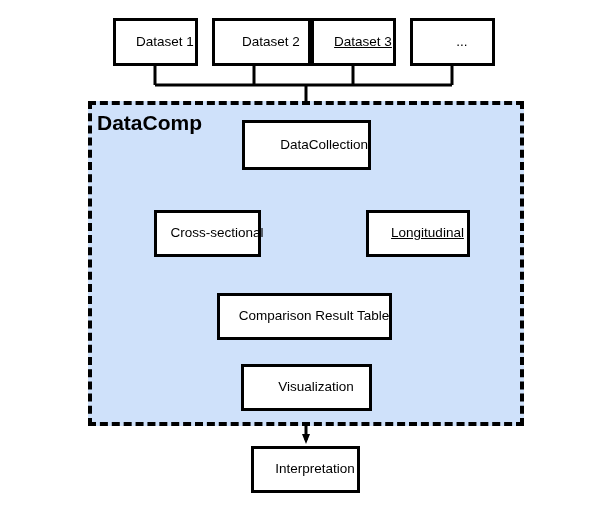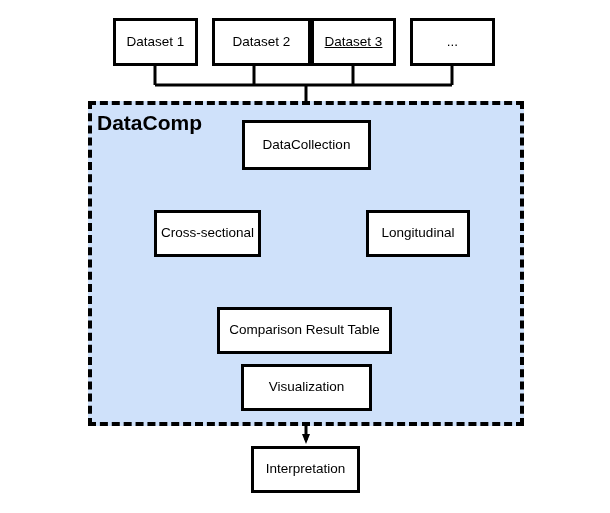--- a/index.html
+++ b/index.html
@@ -34,20 +34,21 @@
     justify-content: center;
     z-index: 3;
   }
   .node-label {
     font-family: "Liberation Sans", sans-serif;
     font-size: 13.5px;
     color: #000000;
     line-height: 1.1;
     white-space: nowrap;
     text-align: center;
+    padding-left: 19px;
   }
   .group-title {
     position: absolute;
     font-family: "Liberation Sans", sans-serif;
     font-weight: bold;
     font-size: 21px;
     color: #000000;
     z-index: 4;
     white-space: nowrap;
   }
@@ -109,33 +110,33 @@
   </div>
 
   <div class="node" style="left:311px; top:18px; width:85px; height:48px;text-decoration:underline;">
     <span class="node-label">Dataset 3</span>
   </div>
 
   <div class="node" style="left:410px; top:18px; width:85px; height:48px;">
     <span class="node-label">...</span>
   </div>
 
-  <div class="node" style="left:242px; top:120px; width:129px; height:50px;">
+  <div class="node" style="left:242px; top:120px; width:129px; height:50px;justify-content:flex-end;">
     <span class="node-label">DataCollection</span>
   </div>
 
   <div class="node" style="left:138px; top:210px; width:107px; height:47px;margin-left:16px;">
     <span class="node-label">Cross-sectional</span>
   </div>
 
-  <div class="node" style="left:366px; top:210px; width:104px; height:47px;">
+  <div class="node" style="left:366px; top:210px; width:104px; height:47px;text-decoration:underline;">
     <span class="node-label">Longitudinal</span>
   </div>
 
-  <div class="node" style="left:217px; top:293px; width:175px; height:47px;margin-top:14px;">
+  <div class="node" style="left:217px; top:293px; width:175px; height:47px;">
     <span class="node-label">Comparison Result Table</span>
   </div>
 
   <div class="node" style="left:241px; top:364px; width:131px; height:47px;">
     <span class="node-label">Visualization</span>
   </div>
 
   <div class="node" style="left:251px; top:446px; width:109px; height:47px;">
     <span class="node-label">Interpretation</span>
   </div>

